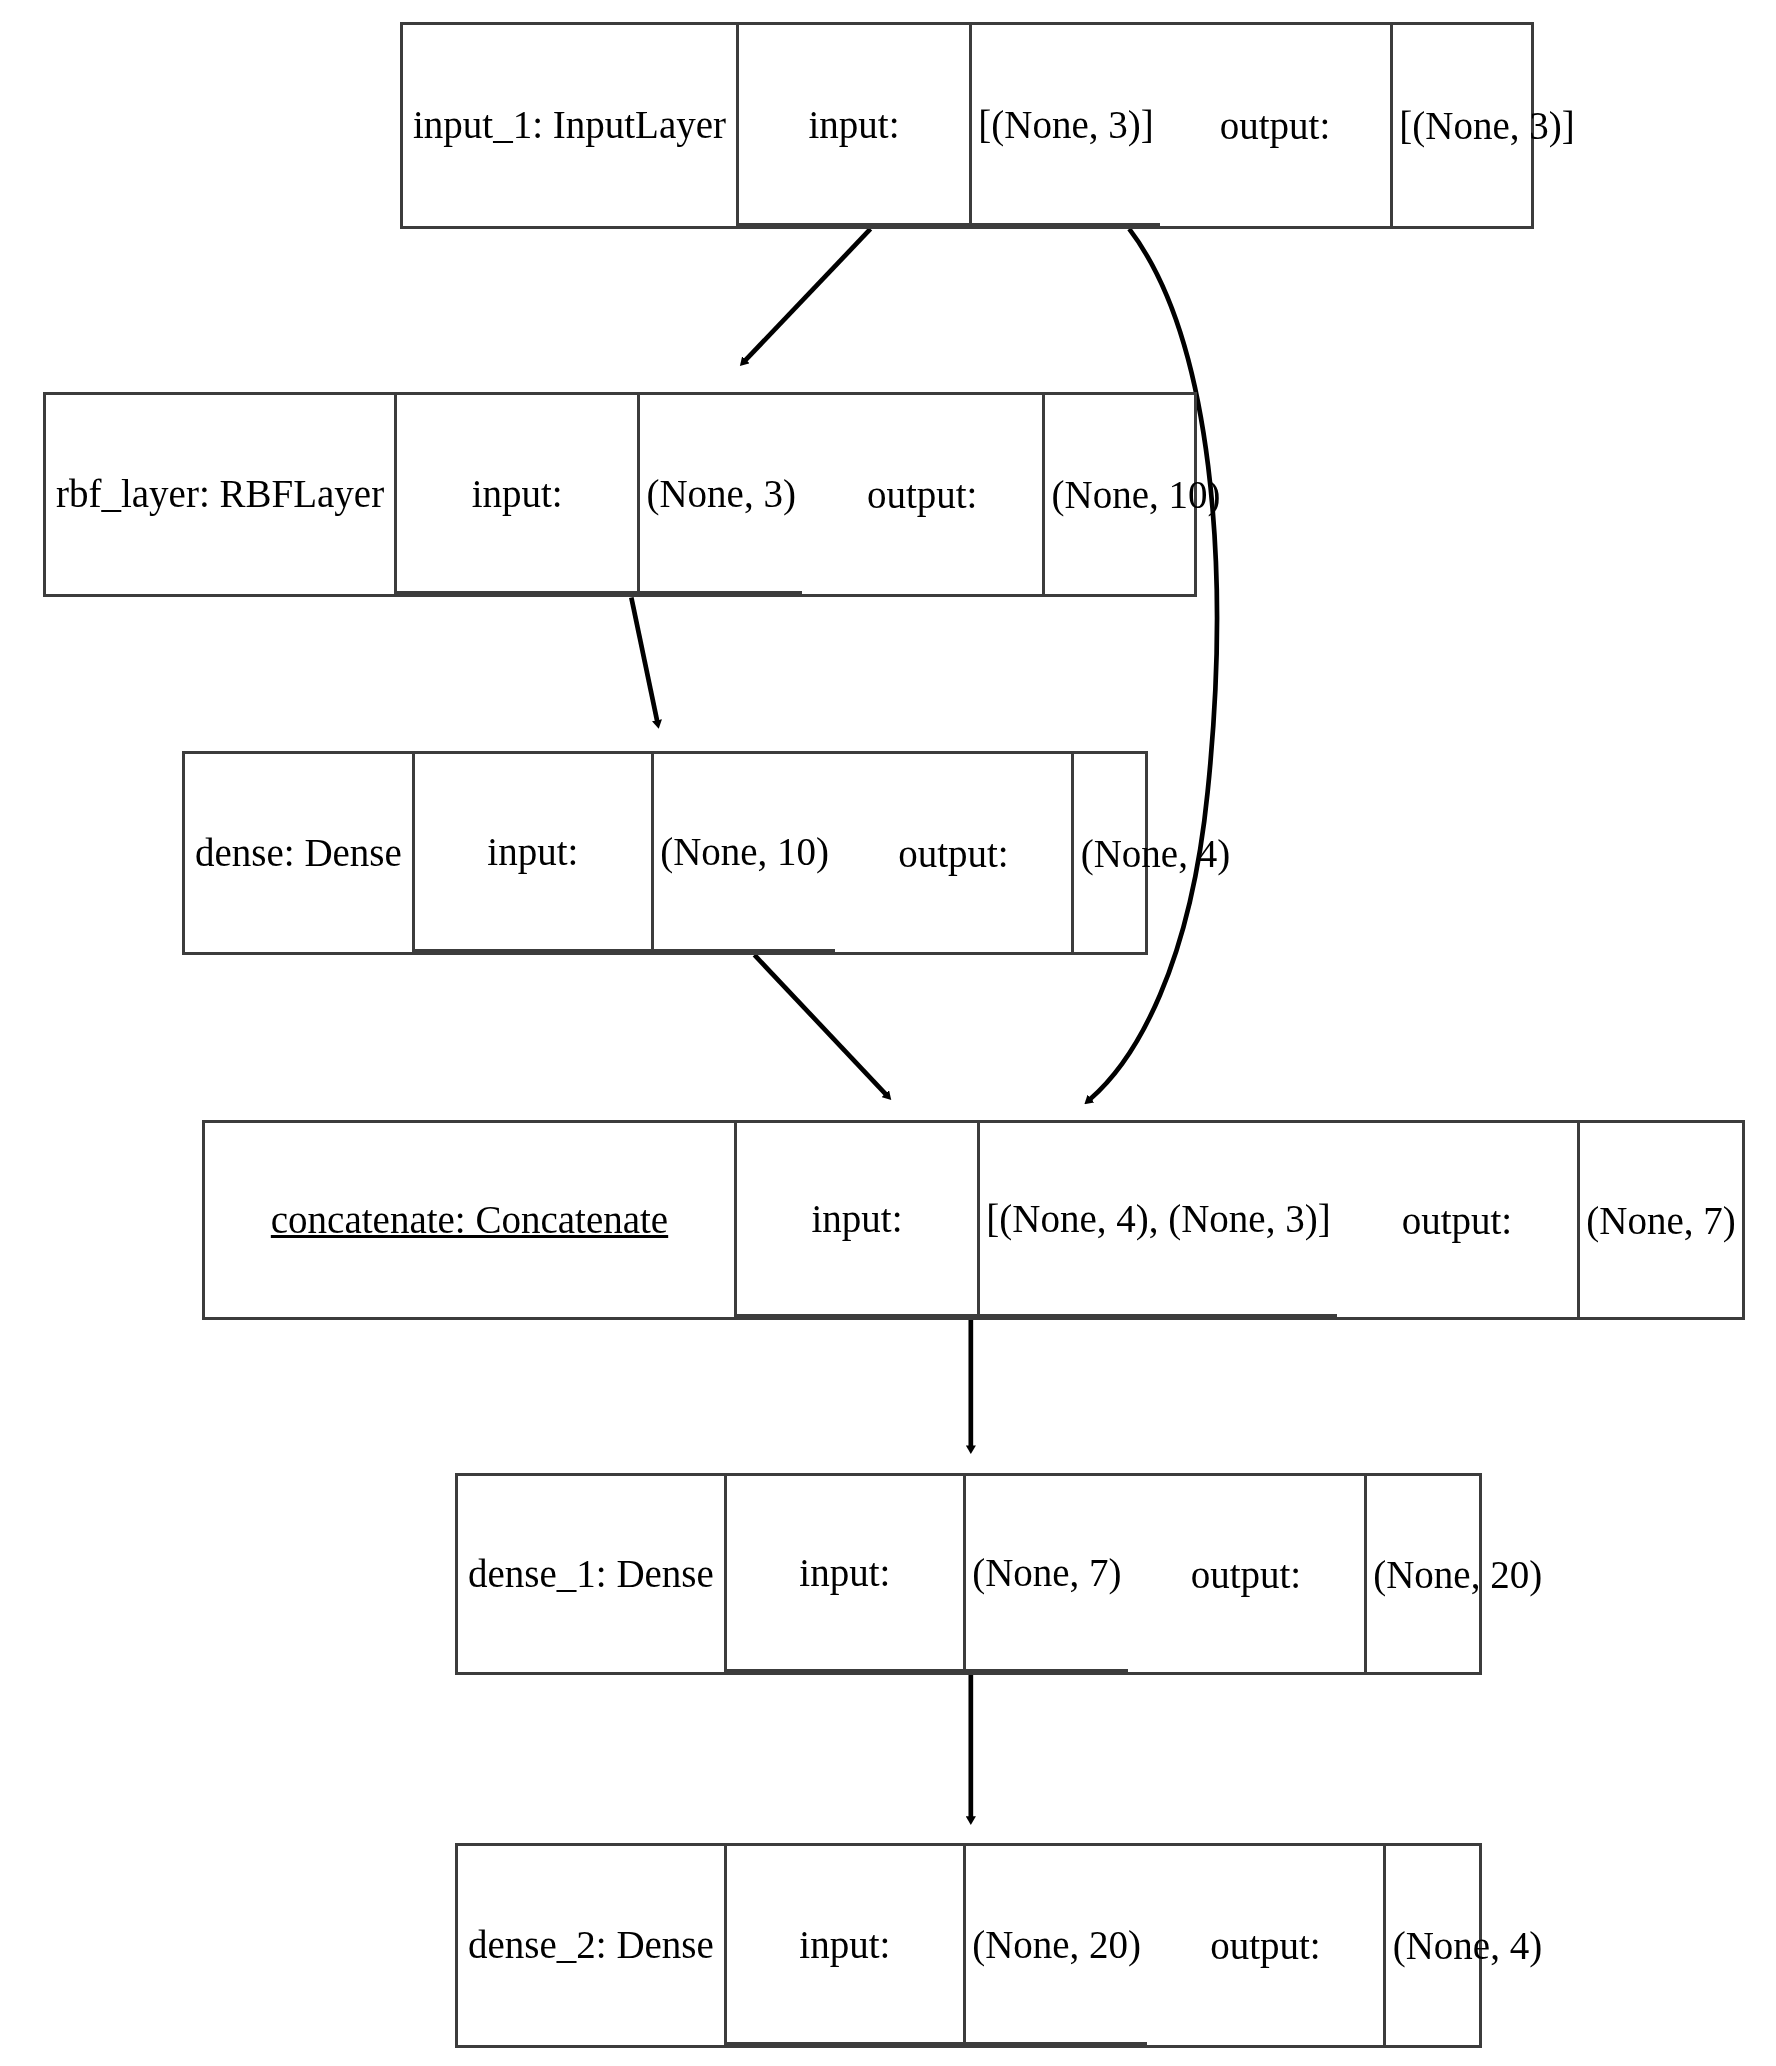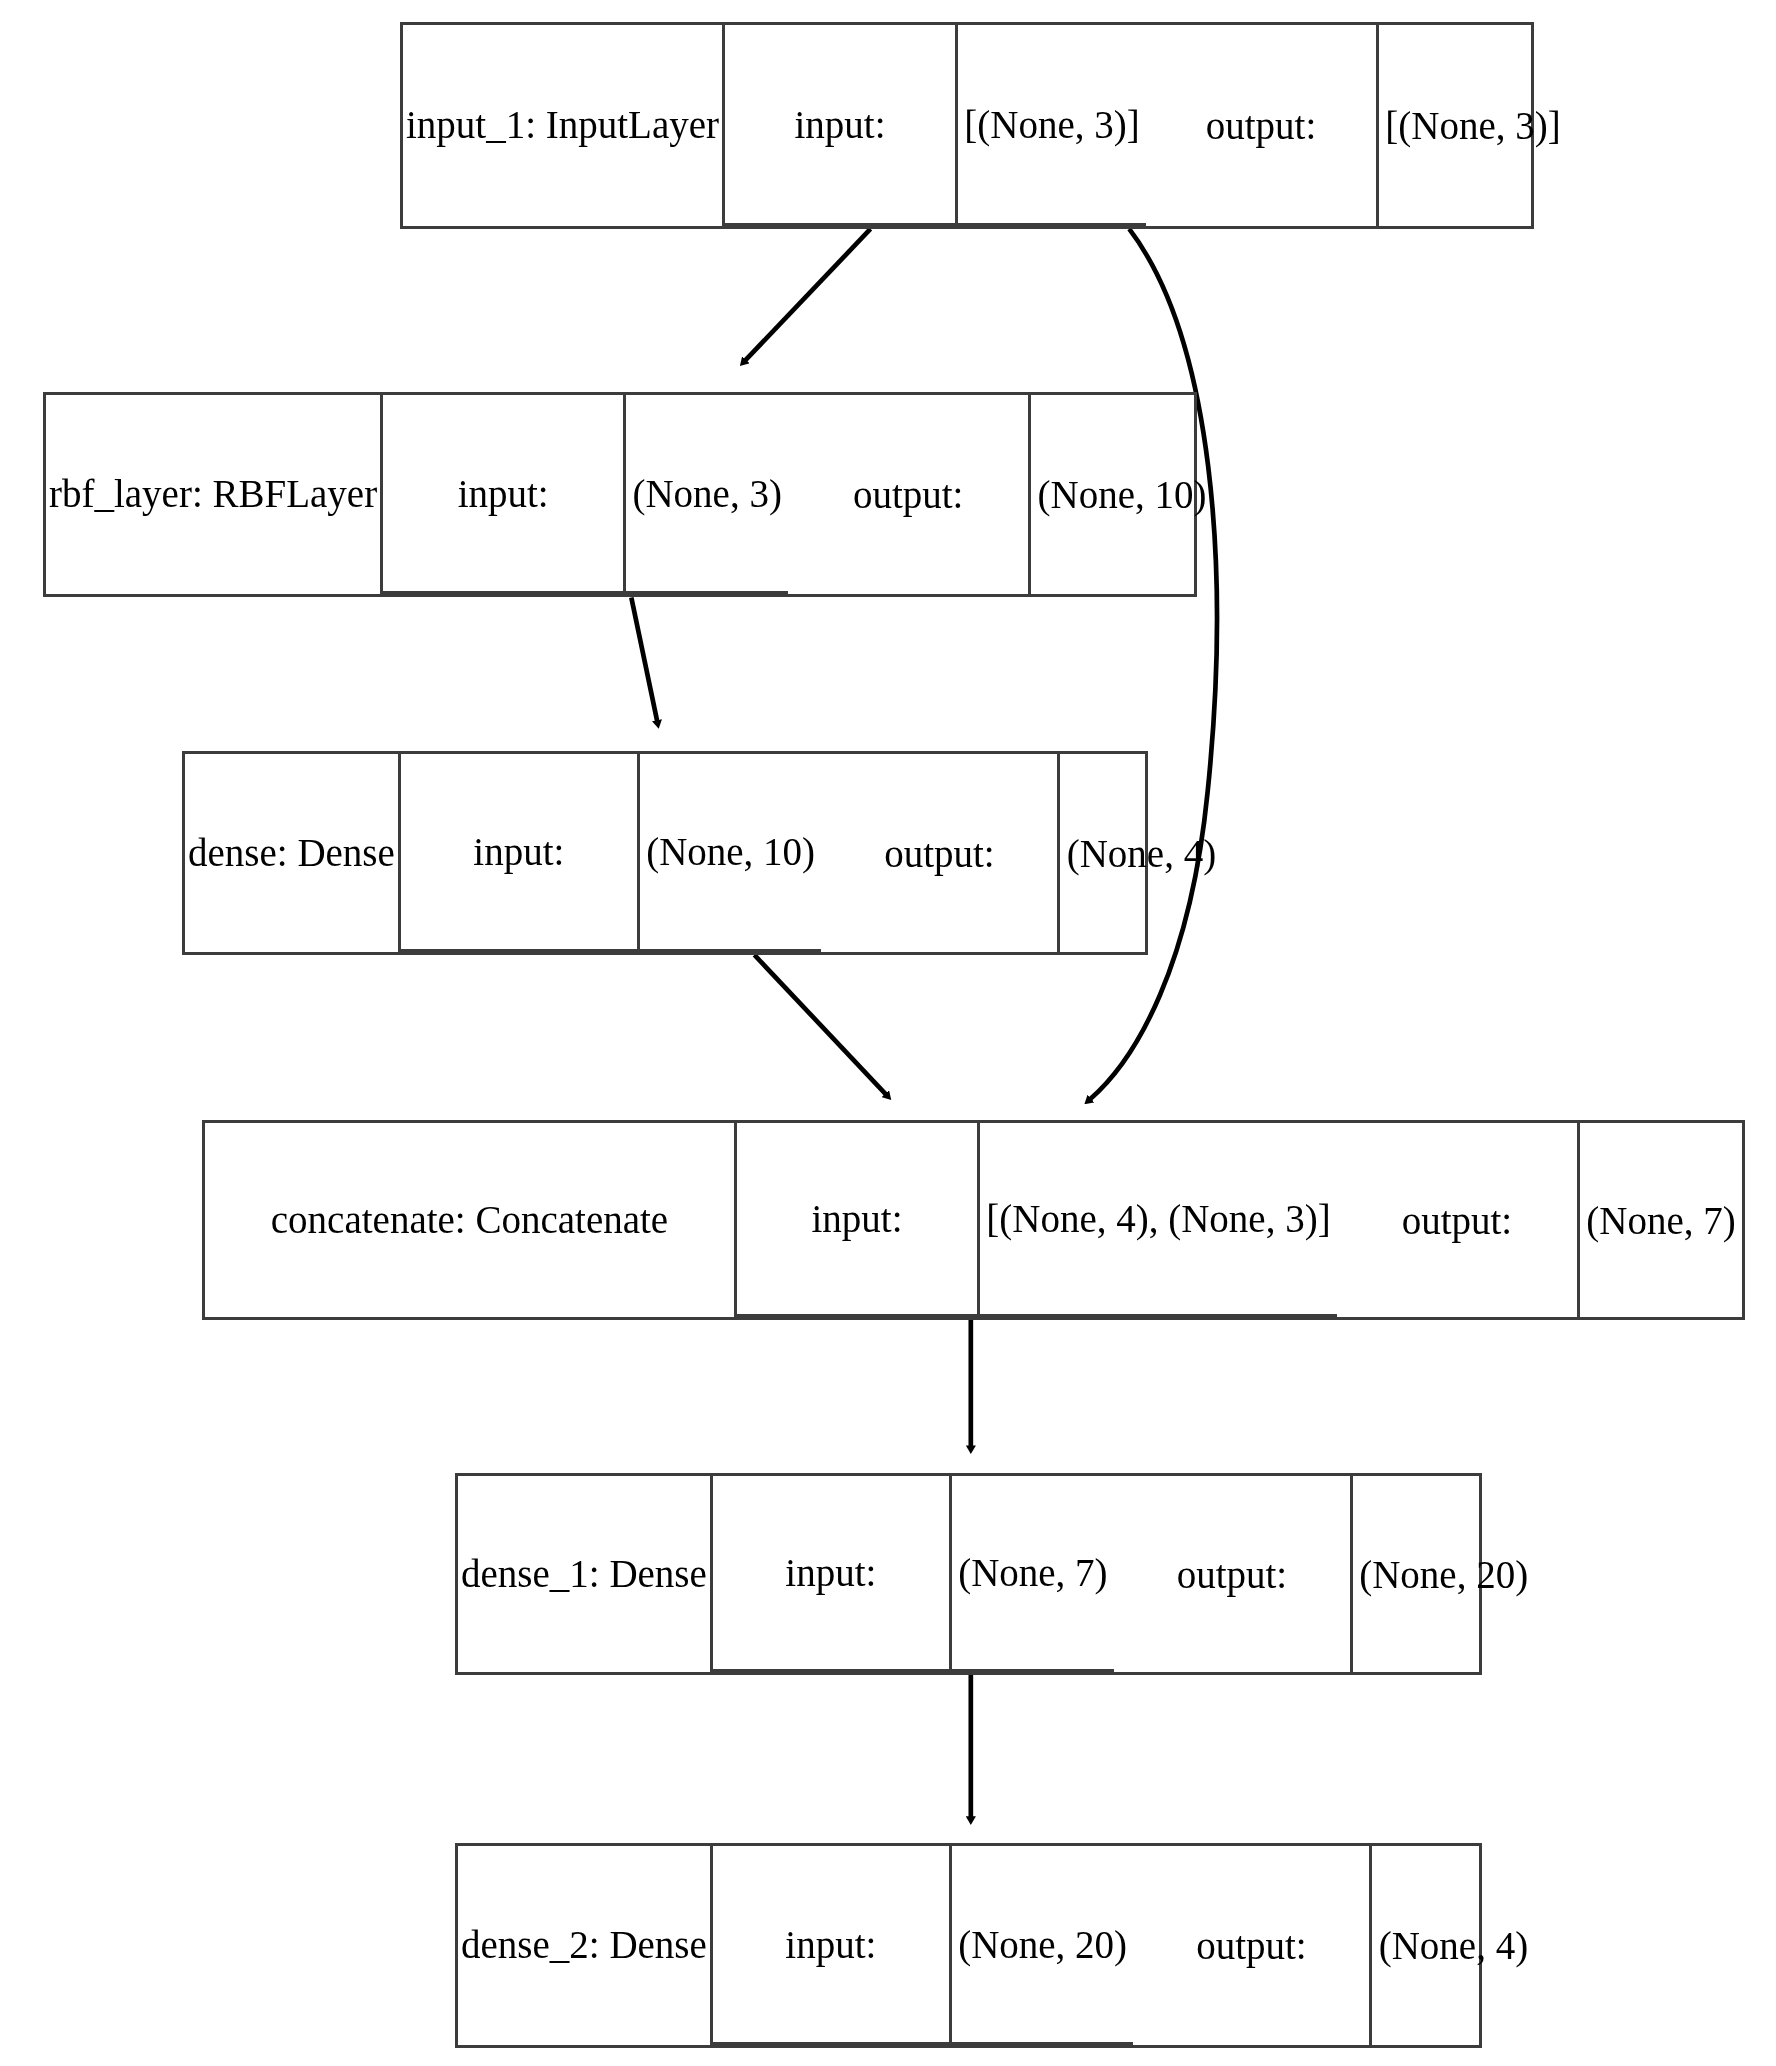--- a/index.html
+++ b/index.html
@@ -33,21 +33,21 @@
     border: 3.1px solid #3c3c3c;
     background: #ffffff;
     z-index: 2;
   }
   .node-name {
     display: flex;
     align-items: center;
     justify-content: center;
     box-sizing: border-box;
     border-right: 3.1px solid #3c3c3c;
-    padding: 0 3px;
+    padding: 0 10px;
     text-align: center;
     line-height: 1.1;
     white-space: nowrap;
   }
   .node-io {
     display: flex;
     flex-direction: row;
     flex: 1 1 auto;
     box-sizing: border-box;
   }
@@ -152,21 +152,21 @@
         <div class="io-val">(None, 10)</div>
       </div>
       <div class="io-row">
         <div class="io-key" style="width:239px;">output:</div>
         <div class="io-val">(None, 4)</div>
       </div>
     </div>
   </div>
 
   <div class="node" style="left:202px; top:1120px; width:1543px; height:200px; font-size:39px;">
-    <div class="node-name" style="width:578px;">concatenate: Concatenate</div>
+    <div class="node-name" style="width:578px;text-decoration:underline;">concatenate: Concatenate</div>
     <div class="node-io">
       <div class="io-row top">
         <div class="io-key" style="width:243px;">input:</div>
         <div class="io-val">[(None, 4), (None, 3)]</div>
       </div>
       <div class="io-row">
         <div class="io-key" style="width:243px;">output:</div>
         <div class="io-val">(None, 7)</div>
       </div>
     </div>

